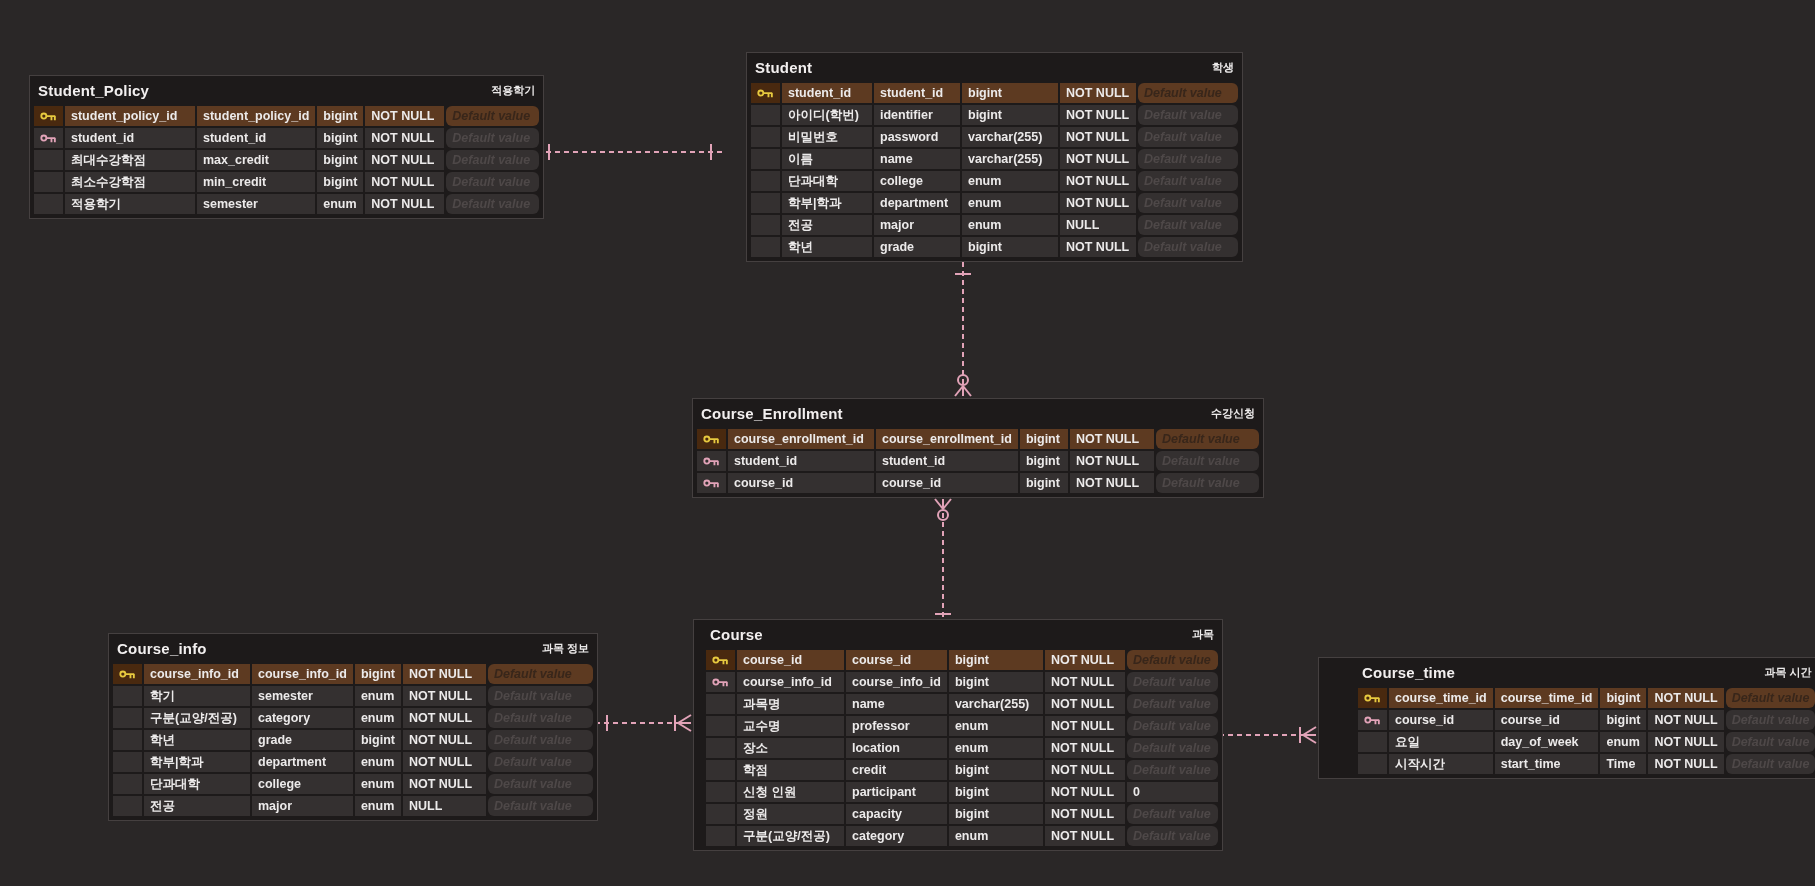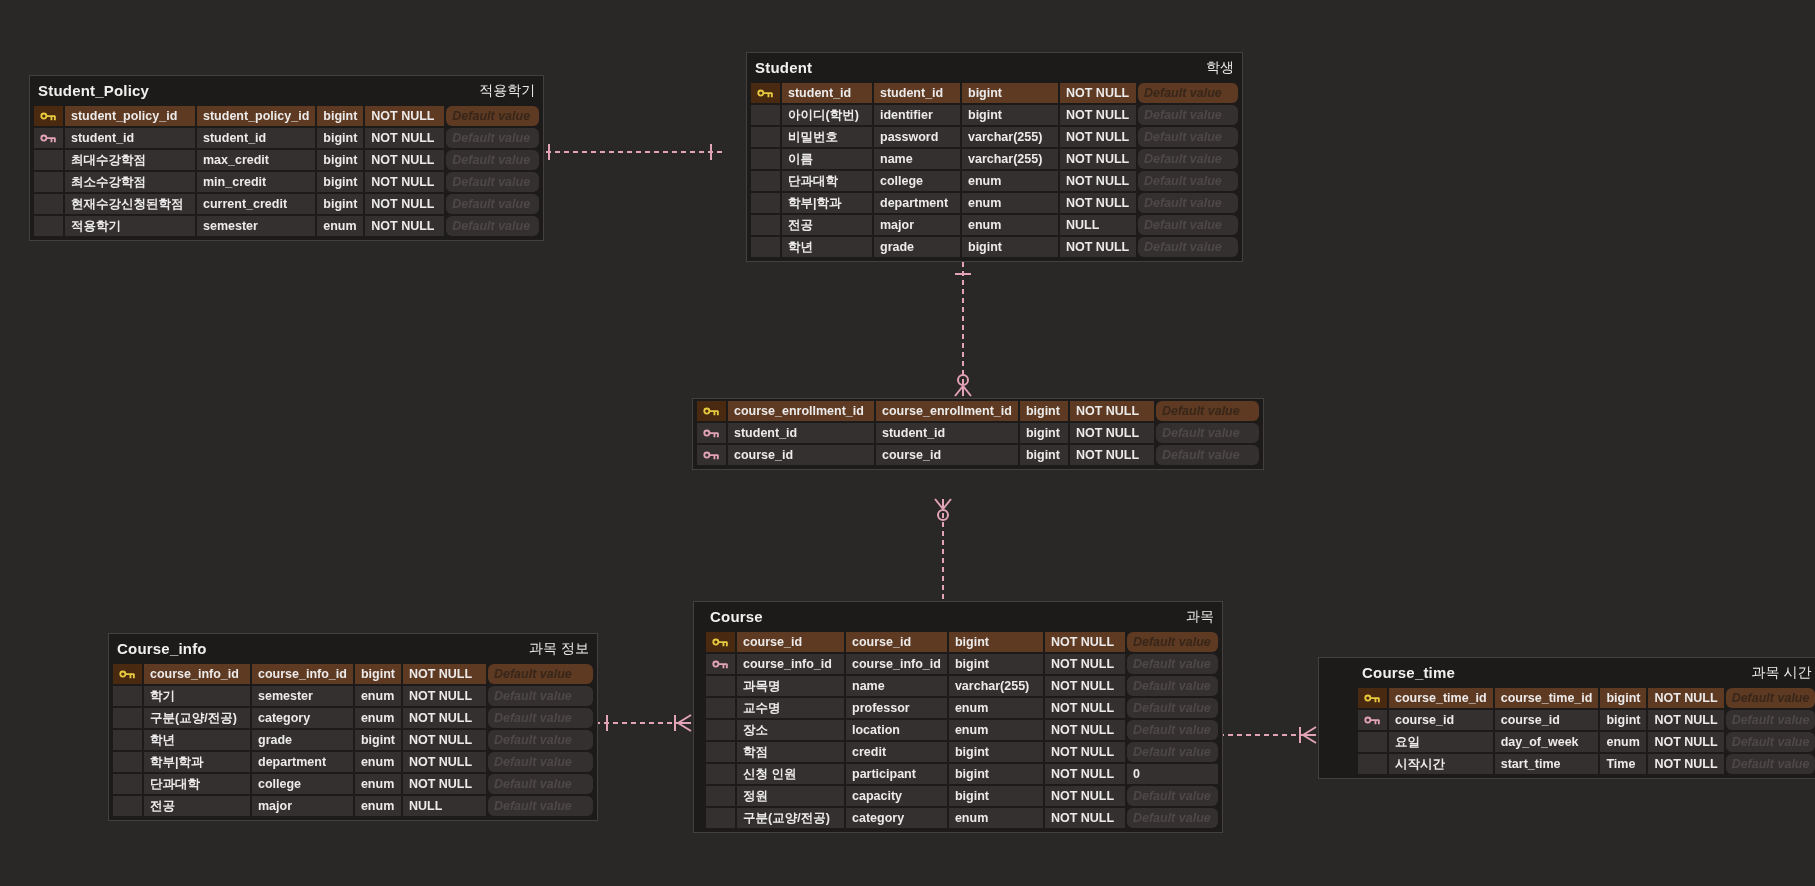--- a/index.html
+++ b/index.html
@@ -17,21 +17,21 @@
     background:var(--table-bg,#1d1a1a);
     border:1px solid var(--table-border,#454040);
     padding:0 2px 2px 2px;
     box-sizing:content-box;
   }
   .erd-header{
     display:flex;justify-content:space-between;align-items:center;
     padding:5px 6px 4px 6px;height:19px;
   }
   .t-name{color:#f2efef;font-size:15px;font-weight:bold;letter-spacing:.2px;}
-  .t-logical{color:#eceaea;font-size:14px;font-weight:normal;}
+  .t-logical{color:#eceaea;font-size:11px;font-weight:bold;}
   table.erd-grid{border-collapse:separate;border-spacing:2px;table-layout:fixed;}
   table.erd-grid td{
     background:var(--row-bg,#343030);
     color:var(--text,#eceaea);
     font-size:12.5px;font-weight:bold;
     height:20px;padding:0 6px;white-space:nowrap;overflow:hidden;
   }
   td.cell-icon{padding:0 2px;text-align:center;background:var(--icon-cell-bg,#2b2828);}
   tr.pk td{background:var(--pk-row-bg,#5d3a21);}
   tr.pk td.cell-icon{background:var(--pk-icon-cell-bg,#49290f);}
@@ -132,28 +132,20 @@
           <tr>
             <td class="cell-icon"></td>
             <td class="cell-logical">최소수강학점</td>
             <td class="cell-physical">min_credit</td>
             <td class="cell-type">bigint</td>
             <td class="cell-null">NOT NULL</td>
             <td class="cell-default placeholder">Default value</td>
           </tr>
           <tr>
             <td class="cell-icon"></td>
-            <td class="cell-logical">현재수강신청된학점</td>
-            <td class="cell-physical">current_credit</td>
-            <td class="cell-type">bigint</td>
-            <td class="cell-null">NOT NULL</td>
-            <td class="cell-default placeholder">Default value</td>
-          </tr>
-          <tr>
-            <td class="cell-icon"></td>
             <td class="cell-logical">적용학기</td>
             <td class="cell-physical">semester</td>
             <td class="cell-type">enum</td>
             <td class="cell-null">NOT NULL</td>
             <td class="cell-default placeholder">Default value</td>
           </tr>
         </tbody>
     </table>
   </div>
     <div class="erd-table" style="left: 725px; top: 52px; margin-left: 21px;">
@@ -235,20 +227,24 @@
             <td class="cell-logical">학년</td>
             <td class="cell-physical">grade</td>
             <td class="cell-type">bigint</td>
             <td class="cell-null">NOT NULL</td>
             <td class="cell-default placeholder">Default value</td>
           </tr>
         </tbody>
     </table>
   </div>
     <div class="erd-table" style="left: 692px; top: 398px;">
+    <div class="erd-header">
+      <span class="t-name">Course_Enrollment</span>
+      <span class="t-logical">수강신청</span>
+    </div>
     <table class="erd-grid">
       <colgroup>
           <col style="width: 28px;">
           <col style="width: 146px;">
           <col style="width: 138px;">
           <col style="width: 48px;">
           <col style="width: 84px;">
           <col style="width: 103px;">
         </colgroup>
       <tbody>
@@ -358,21 +354,21 @@
             <td class="cell-icon"></td>
             <td class="cell-logical">전공</td>
             <td class="cell-physical">major</td>
             <td class="cell-type">enum</td>
             <td class="cell-null">NULL</td>
             <td class="cell-default placeholder">Default value</td>
           </tr>
         </tbody>
     </table>
   </div>
-    <div class="erd-table" style="left: 693px; top: 601px; padding-left: 10px;">
+    <div class="erd-table" style="left: 693px; top: 619px; padding-left: 10px;">
     <div class="erd-header">
       <span class="t-name">Course</span>
       <span class="t-logical">과목</span>
     </div>
     <table class="erd-grid">
       <colgroup>
           <col style="width: 27px;">
           <col style="width: 107px;">
           <col style="width: 99px;">
           <col style="width: 94px;">

